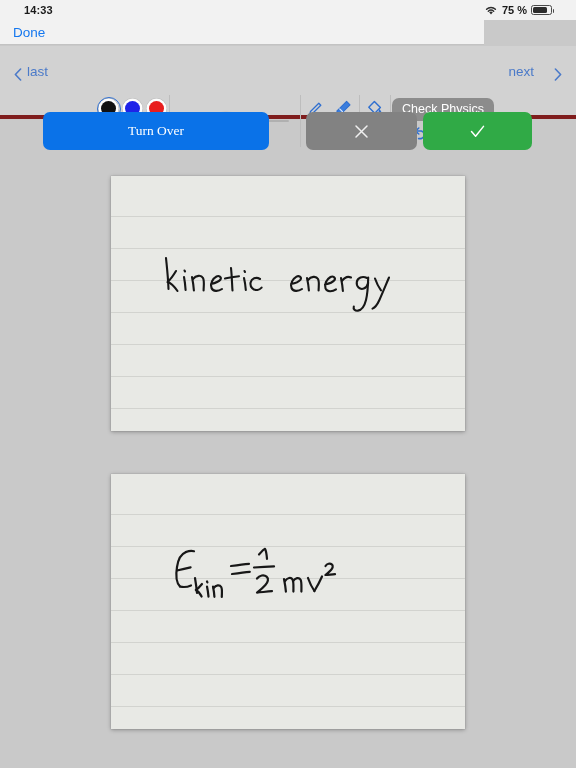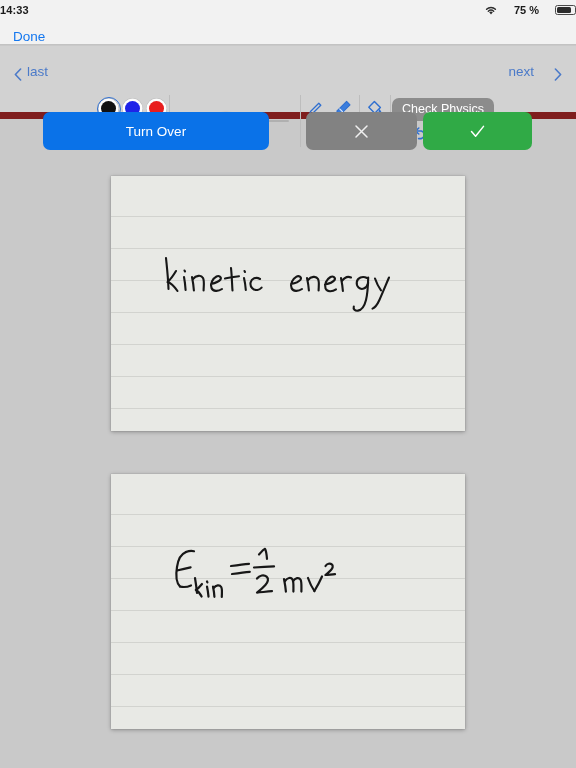--- a/index.html
+++ b/index.html
@@ -9,57 +9,57 @@
     background: #c9c9c9;
     overflow: hidden;
   }
   #app { position: relative; width: 576px; height: 768px; }
 
   
   .statusbar {
     position: absolute; left: 0; top: 0; width: 576px; height: 20px;
     background: #f2f2f2;
     display: flex; align-items: center; justify-content: space-between;
-    padding: 0 0;
+    padding: 0 24px;
   }
   .status-time { font-size: 11px; font-weight: bold; color: #1a1a1a; letter-spacing: .1px; }
-  .status-right { display: flex; align-items: center; gap: 16px; }
+  .status-right { display: flex; align-items: center; gap: 4px; }
   .status-batt-text { font-size: 11px; font-weight: bold; color: #1a1a1a; }
   .batt {
     width: 21px; height: 10px; border: 1px solid #4a4a4a; border-radius: 2.5px;
     position: relative; display: inline-block;
   }
   .batt::after {
     content: ""; position: absolute; right: -3px; top: 3px;
     width: 1.5px; height: 4px; background: #4a4a4a; border-radius: 0 1px 1px 0;
   }
   .batt-fill {
     position: absolute; left: 1.2px; top: 1.2px; bottom: 1.2px; width: 72%;
     background: #2c2c2c; border-radius: 1.5px;
   }
 
   
   .navbar {
-    position: absolute; left: 0; top: 20px; width: 576px; height: 25px;
+    position: absolute; left: 0; top: 20px; width: 484px; height: 25px;
     background: #f2f2f2;
     border-bottom: 1px solid #c3c3c3;
-    display: flex; align-items: flex-end;
+    display: flex; align-items: center;
   }
   .nav-done {
     position: absolute; left: 13px; font-size: 13.5px; color: #1477ef;
   }
   .nav-title {
     width: 100%; text-align: center; font-size: 13.5px; font-weight: bold; color: #171717;
   }
 
   
   .toolbar {
     position: absolute; left: 0; top: 46px; width: 576px; height: 73px;
     background: #d2d2d2;
-    border-bottom: 7px solid #7f1d1d;
+    border-bottom: 4px solid #7f1d1d;
   }
   .tb-nav {
     position: absolute; top: 18px;
     display: flex; align-items: center; gap: 5px;
     font-size: 13.5px; color: #4b7ac9;
   }
   .tb-nav.left { left: 14px; }
   .tb-nav.right { right: 14px; gap: 20px; }
   .chev { display: inline-block; width: 8px; height: 8px; }
   .chev svg { display: block; }
@@ -121,21 +121,21 @@
     position: absolute; left: 411px; top: 79px; width: 48px;
     display: flex; justify-content: space-between; align-items: center;
   }
   .arrow-ico { width: 18px; height: 18px; }
 
   
   .actions { position: absolute; left: 0; top: 103px; width: 576px; height: 64px; }
   .btn {
     position: absolute; top: 9px; height: 38px; border-radius: 7px; border: none;
     display: grid; place-items: center;
-    font-size: 13.5px; color: #ffffff; cursor: pointer;
+    font-size: 13.5px; color: #ffffff; cursor: pointer; font-family: Liberation Serif, serif;
   }
   .btn-turnover { left: 43px; width: 226px; background: #0a72e8; }
   .btn-wrong { left: 306px; width: 111px; background: #828282; }
   .btn-right { left: 423px; width: 109px; background: #30aa46; }
   .btn-glyph { width: 19px; height: 19px; }
 
   
   .card {
     position: absolute; left: 111px; width: 354px; height: 255px;
     background: #e8e9e5;

